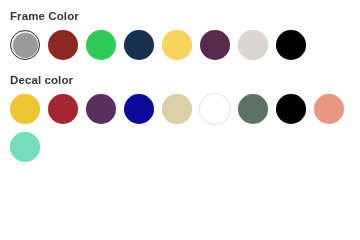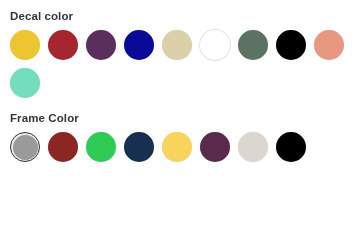--- a/index.html
+++ b/index.html
@@ -87,20 +87,50 @@
   .swatch.has-outline .dot {
     box-shadow: 0 0 0 1px #e3e3e3;
   }
 </style>
 </head>
 <body>
 
 <div class="picker-root">
 
   <div class="group">
+    <div class="group-label">Frame Color</div>
+    <div class="swatch-grid">
+        <button class="swatch is-selected" aria-label="gray">
+          <span class="dot" style="background: rgb(154, 154, 154);"></span>
+        </button>
+        <button class="swatch" aria-label="brick-red">
+          <span class="dot" style="background: rgb(139, 38, 35);"></span>
+        </button>
+        <button class="swatch" aria-label="green">
+          <span class="dot" style="background: rgb(46, 203, 85);"></span>
+        </button>
+        <button class="swatch" aria-label="navy">
+          <span class="dot" style="background: rgb(23, 48, 79);"></span>
+        </button>
+        <button class="swatch" aria-label="yellow">
+          <span class="dot" style="background: rgb(248, 212, 92);"></span>
+        </button>
+        <button class="swatch" aria-label="plum">
+          <span class="dot" style="background: rgb(90, 42, 76);"></span>
+        </button>
+        <button class="swatch" aria-label="light-gray">
+          <span class="dot" style="background: rgb(219, 215, 208);"></span>
+        </button>
+        <button class="swatch" aria-label="black">
+          <span class="dot" style="background: rgb(0, 0, 0);"></span>
+        </button>
+      </div>
+  </div>
+
+  <div class="group">
     <div class="group-label">Decal color</div>
     <div class="swatch-grid">
         <button class="swatch" aria-label="golden-yellow">
           <span class="dot" style="background: rgb(236, 198, 48);"></span>
         </button>
         <button class="swatch" aria-label="crimson">
           <span class="dot" style="background: rgb(166, 38, 48);"></span>
         </button>
         <button class="swatch" aria-label="purple">
           <span class="dot" style="background: rgb(90, 47, 94);"></span>
@@ -122,43 +152,13 @@
         </button>
         <button class="swatch" aria-label="salmon">
           <span class="dot" style="background: rgb(232, 152, 128);"></span>
         </button>
         <button class="swatch" aria-label="mint">
           <span class="dot" style="background: rgb(116, 222, 188);"></span>
         </button>
       </div>
   </div>
 
-  <div class="group">
-    <div class="group-label">Frame Color</div>
-    <div class="swatch-grid">
-        <button class="swatch is-selected" aria-label="gray">
-          <span class="dot" style="background: rgb(154, 154, 154);"></span>
-        </button>
-        <button class="swatch" aria-label="brick-red">
-          <span class="dot" style="background: rgb(139, 38, 35);"></span>
-        </button>
-        <button class="swatch" aria-label="green">
-          <span class="dot" style="background: rgb(46, 203, 85);"></span>
-        </button>
-        <button class="swatch" aria-label="navy">
-          <span class="dot" style="background: rgb(23, 48, 79);"></span>
-        </button>
-        <button class="swatch" aria-label="yellow">
-          <span class="dot" style="background: rgb(248, 212, 92);"></span>
-        </button>
-        <button class="swatch" aria-label="plum">
-          <span class="dot" style="background: rgb(90, 42, 76);"></span>
-        </button>
-        <button class="swatch" aria-label="light-gray">
-          <span class="dot" style="background: rgb(219, 215, 208);"></span>
-        </button>
-        <button class="swatch" aria-label="black">
-          <span class="dot" style="background: rgb(0, 0, 0);"></span>
-        </button>
-      </div>
-  </div>
-
 </div>
 
 </body></html>

